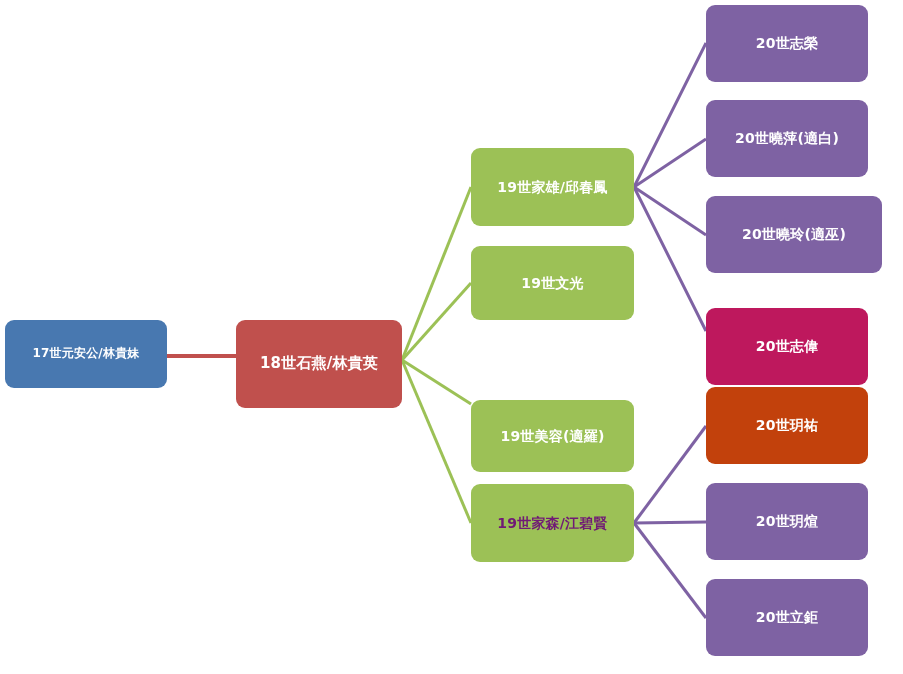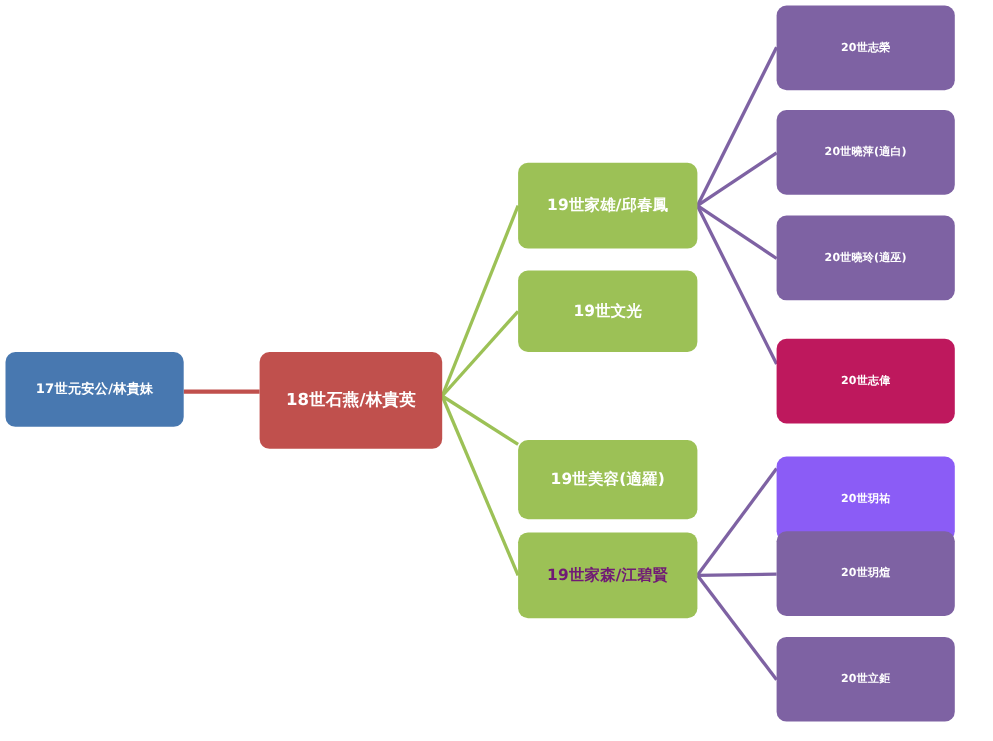--- a/index.html
+++ b/index.html
@@ -36,21 +36,21 @@
     color: #ffffff;
     font-weight: bold;
     line-height: 1.32;
     letter-spacing: 0.2px;
     padding: 2px 7px;
     z-index: 2;
   }
   .node-gen17 { background: #4878b0; font-size: 12px; }
   .node-gen18 { background: #c0504d; font-size: 15px; }
   .node-gen19 { background: #9cc156; font-size: 14px; }
-  .node-gen20 { background: #7e62a3; font-size: 10px; }
+  .node-gen20 { background: #7e62a3; font-size: 14px; }
 </style>
 </head>
 <body>
 
 <div id="diagram" style="width: 903px; height: 674px; background: rgb(255, 255, 255);">
   <svg id="edges" viewBox="0 0 903 674" xmlns="http://www.w3.org/2000/svg" width="903" height="674">
       <line x1="167" y1="356" x2="236" y2="356" stroke="#c0504d" stroke-width="4" stroke-linecap="butt"></line>
       <line x1="402" y1="360" x2="471" y2="187" stroke="#9cc156" stroke-width="3" stroke-linecap="butt"></line>
       <line x1="402" y1="360" x2="471" y2="283" stroke="#9cc156" stroke-width="3" stroke-linecap="butt"></line>
       <line x1="402" y1="360" x2="471" y2="404" stroke="#9cc156" stroke-width="3" stroke-linecap="butt"></line>
@@ -64,18 +64,18 @@
       <line x1="634" y1="523" x2="706" y2="618" stroke="#7e62a3" stroke-width="3" stroke-linecap="butt"></line>
     </svg>
 <div class="node node-gen17" style="left: 5px; top: 320px; width: 162px; height: 68px; background: rgb(72, 120, 176); color: rgb(255, 255, 255);">17世元安公/林貴妹</div>
     <div class="node node-gen18" style="left: 236px; top: 320px; width: 166px; height: 88px; background: rgb(192, 80, 77); color: rgb(255, 255, 255);">18世石燕/林貴英</div>
     <div class="node node-gen19" style="left: 471px; top: 148px; width: 163px; height: 78px; background: rgb(156, 193, 86); color: rgb(255, 255, 255);">19世家雄/邱春鳳</div>
     <div class="node node-gen19" style="left: 471px; top: 246px; width: 163px; height: 74px; background: rgb(156, 193, 86); color: rgb(255, 255, 255);">19世文光</div>
     <div class="node node-gen19" style="left: 471px; top: 368px; width: 163px; height: 72px; background: rgb(156, 193, 86); color: rgb(255, 255, 255); margin-top: 32px;">19世美容(適羅)</div>
     <div class="node node-gen19" style="left: 471px; top: 484px; width: 163px; height: 78px; background: rgb(156, 193, 86); color: #701a75;">19世家森/江碧賢</div>
     <div class="node node-gen20" style="left: 706px; top: 5px; width: 162px; height: 77px; background: rgb(126, 98, 163); color: rgb(255, 255, 255);">20世志榮</div>
     <div class="node node-gen20" style="left: 706px; top: 100px; width: 162px; height: 77px; background: rgb(126, 98, 163); color: rgb(255, 255, 255);">20世曉萍(適白)</div>
-    <div class="node node-gen20" style="left: 706px; top: 196px; width: 162px; height: 77px; background: rgb(126, 98, 163); color: rgb(255, 255, 255);">20世曉玲(適巫)</div>
+    <div class="node node-gen20" style="left: 706px; top: 196px; width: 176px; height: 77px; background: rgb(126, 98, 163); color: rgb(255, 255, 255);">20世曉玲(適巫)</div>
     <div class="node node-gen20" style="left: 706px; top: 308px; width: 162px; height: 77px; background: #be185d; color: rgb(255, 255, 255);">20世志偉</div>
-    <div class="node node-gen20" style="left: 706px; top: 387px; width: 162px; height: 77px; background: #8b5cf6; color: rgb(255, 255, 255); margin-top: 28px;">20世玥祐</div>
+    <div class="node node-gen20" style="left: 706px; top: 387px; width: 162px; height: 77px; background: #c2410c; color: rgb(255, 255, 255);">20世玥祐</div>
     <div class="node node-gen20" style="left: 706px; top: 483px; width: 162px; height: 77px; background: rgb(126, 98, 163); color: rgb(255, 255, 255);">20世玥煊</div>
     <div class="node node-gen20" style="left: 706px; top: 579px; width: 162px; height: 77px; background: rgb(126, 98, 163); color: rgb(255, 255, 255);">20世立鉅</div>
   </div>
 
 </body></html>

